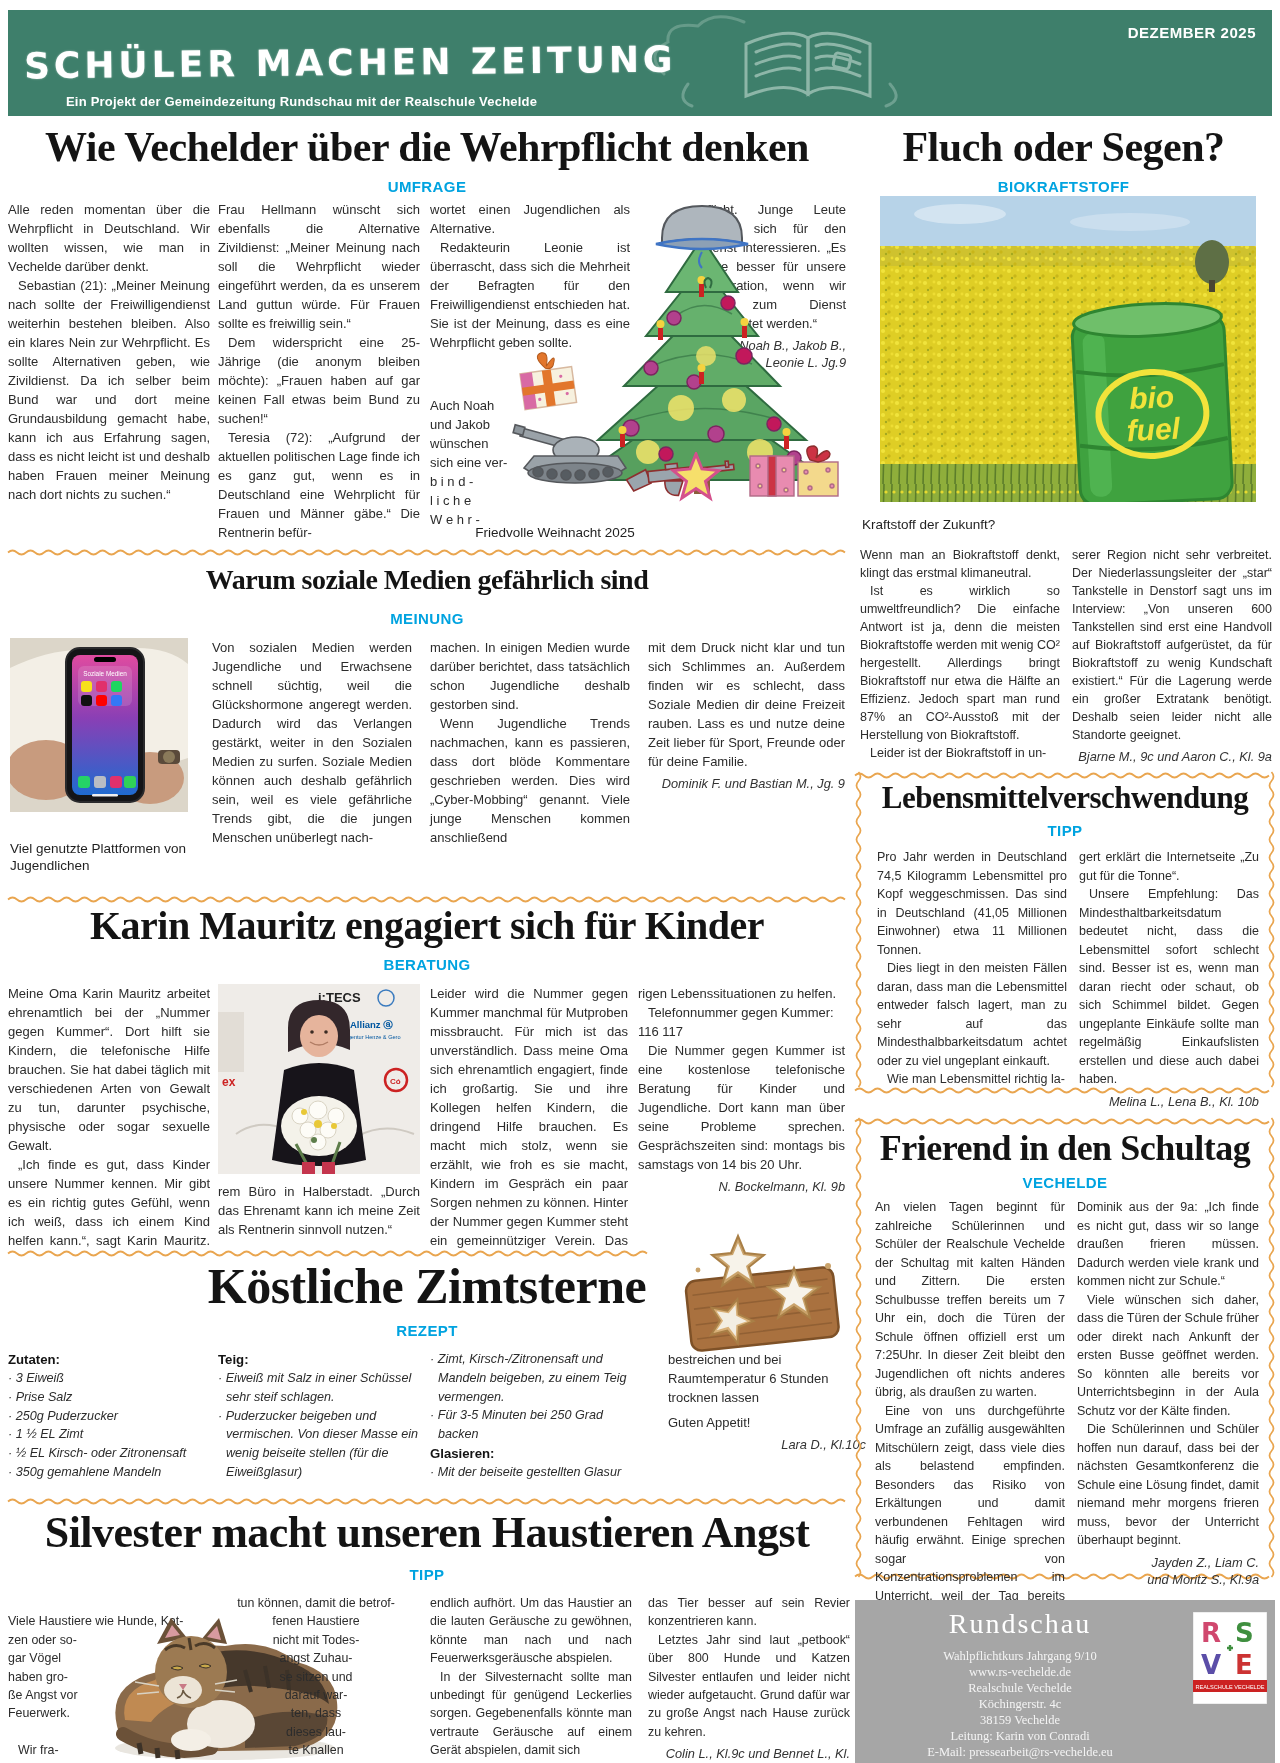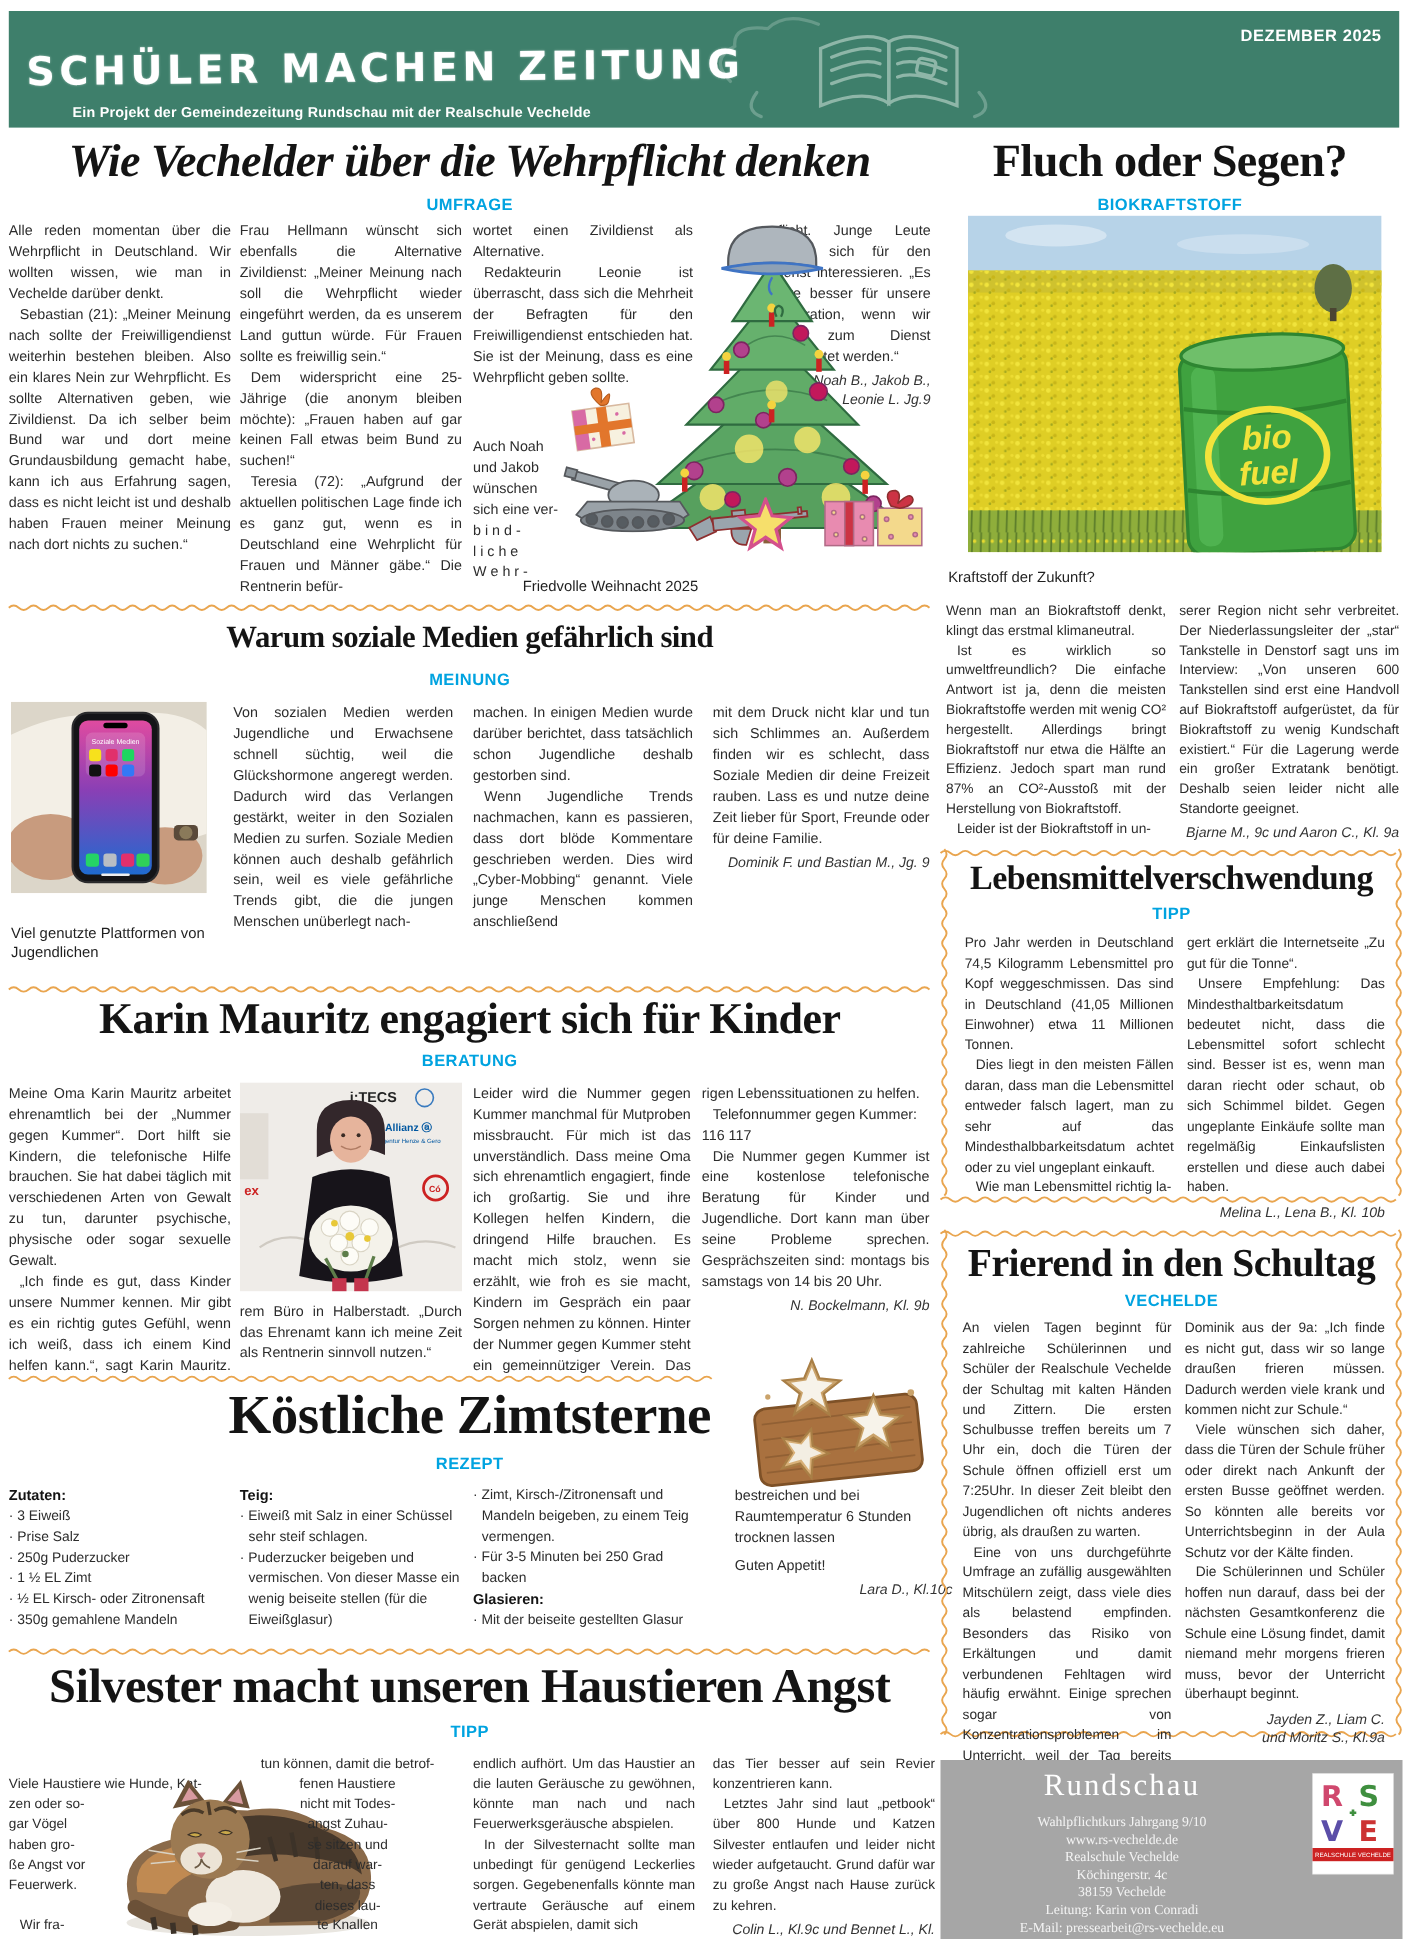--- a/index.html
+++ b/index.html
@@ -30,21 +30,21 @@
       margin-top:4px;white-space:pre-line;color:#333;}
   .caption{font-size:13.5px;line-height:17px;color:#1f1f1f;}
   .pre{white-space:pre-line;}
   .right{text-align:center;}
   .center{text-align:center;}
   
   svg.wavy{position:absolute;overflow:visible;}
   svg.wavy path{fill:none;stroke:var(--orange);stroke-width:1.7;}
   .wavybox{position:absolute;}
   
-  .rl{list-style:none;margin:0;padding:0;font-size:12.6px;line-height:18.8px;color:var(--ink);}
+  .rl{list-style:none;margin:0;padding:0;font-size:12.6px;line-height:18.8px;color:var(--ink);font-style:italic;}
   .rl li{text-indent:-8px;padding-left:8px;}
   .rl li:before{content:"· ";}
   .rhead{font-weight:bold;font-size:13.2px;line-height:19px;color:#141414;}
   
   #imp{background:var(--gray);}
   .imp-title{font-family:"Liberation Serif",serif;font-size:28px;color:#fff;letter-spacing:2px;text-align:center;}
   .imp-line{font-family:"Liberation Serif",serif;font-size:12.5px;line-height:16px;color:#f4f4f4;text-align:center;}
 </style>
 </head>
 <body>
@@ -62,34 +62,34 @@
         <rect x="206" y="40" width="16" height="14" rx="3" transform="rotate(12 214 47)"></rect>
         <path d="M262 70 Q276 86 258 92" opacity=".6"></path>
         <path d="M60 70 Q48 86 64 92" opacity=".6"></path>
       </g>
     </svg>
     <div class="abs mast-title" style="left:16px;top:32px;">SCHÜLER MACHEN ZEITUNG</div>
     <div class="abs mast-sub" style="left:58px;top:84px;">Ein Projekt der Gemeindezeitung Rundschau mit der Realschule Vechelde</div>
     <div class="abs mast-date" style="right:16px;top:14px;">DEZEMBER 2025</div>
   </div>
 
-  <div class="abs headline" style="left:8px;top:124px;width:838px;font-size:42px;line-height:46px;font-style:italic;">Wie Vechelder über die Wehrpflicht denken</div>
+  <div class="abs headline" style="left:8px;top:124px;width:838px;font-size:42px;line-height:46px;">Wie Vechelder über die Wehrpflicht denken</div>
   <div class="abs kicker" style="left:8px;top:178px;width:838px;">UMFRAGE</div>
 
   <div class="abs col" style="left:8px;top:200px;width:202px;">
     <p class="lead">Alle reden momentan über die Wehrpflicht in Deutschland. Wir wollten wissen, wie man in Vechelde darüber denkt.</p>
     <p>Sebastian (21): „Meiner Meinung nach sollte der Freiwilligendienst weiterhin bestehen bleiben. Also ein klares Nein zur Wehrpflicht. Es sollte Alternativen geben, wie Zivildienst. Da ich selber beim Bund war und dort meine Grundausbildung gemacht habe, kann ich aus Erfahrung sagen, dass es nicht leicht ist und deshalb haben Frauen meiner Meinung nach dort nichts zu suchen.“</p>
   </div>
   <div class="abs col" style="left:218px;top:200px;width:202px;">
     <p class="lead">Frau Hellmann wünscht sich ebenfalls die Alternative Zivildienst: „Meiner Meinung nach soll die Wehrpflicht wieder eingeführt werden, da es unserem Land guttun würde. Für Frauen sollte es freiwillig sein.“</p>
     <p>Dem widerspricht eine 25-Jährige (die anonym bleiben möchte): „Frauen haben auf gar keinen Fall etwas beim Bund zu suchen!“</p>
     <p>Teresia (72): „Aufgrund der aktuellen politischen Lage finde ich es ganz gut, wenn es in Deutschland eine Wehrplicht für Frauen und Männer gäbe.“ Die Rentnerin befür-</p>
   </div>
   <div class="abs col" style="left:430px;top:200px;width:200px;">
-    <p class="lead">wortet einen Zivildienst als Alternative.</p>
+    <p class="lead">wortet einen Jugendlichen als Alternative.</p>
     <p>Redakteurin Leonie ist überrascht, dass sich die Mehrheit der Befragten für den Freiwilligendienst entschieden hat. Sie ist der Meinung, dass es eine Wehrpflicht geben sollte.</p>
   </div>
   <div class="abs col pre" style="left:430px;top:396px;width:96px;text-align:left;">Auch Noah
 und Jakob
 wünschen
 sich eine ver-
 b i n d -
 l i c h e
 W e h r -</div>
   <div class="abs col" style="left:700px;top:200px;width:146px;">

